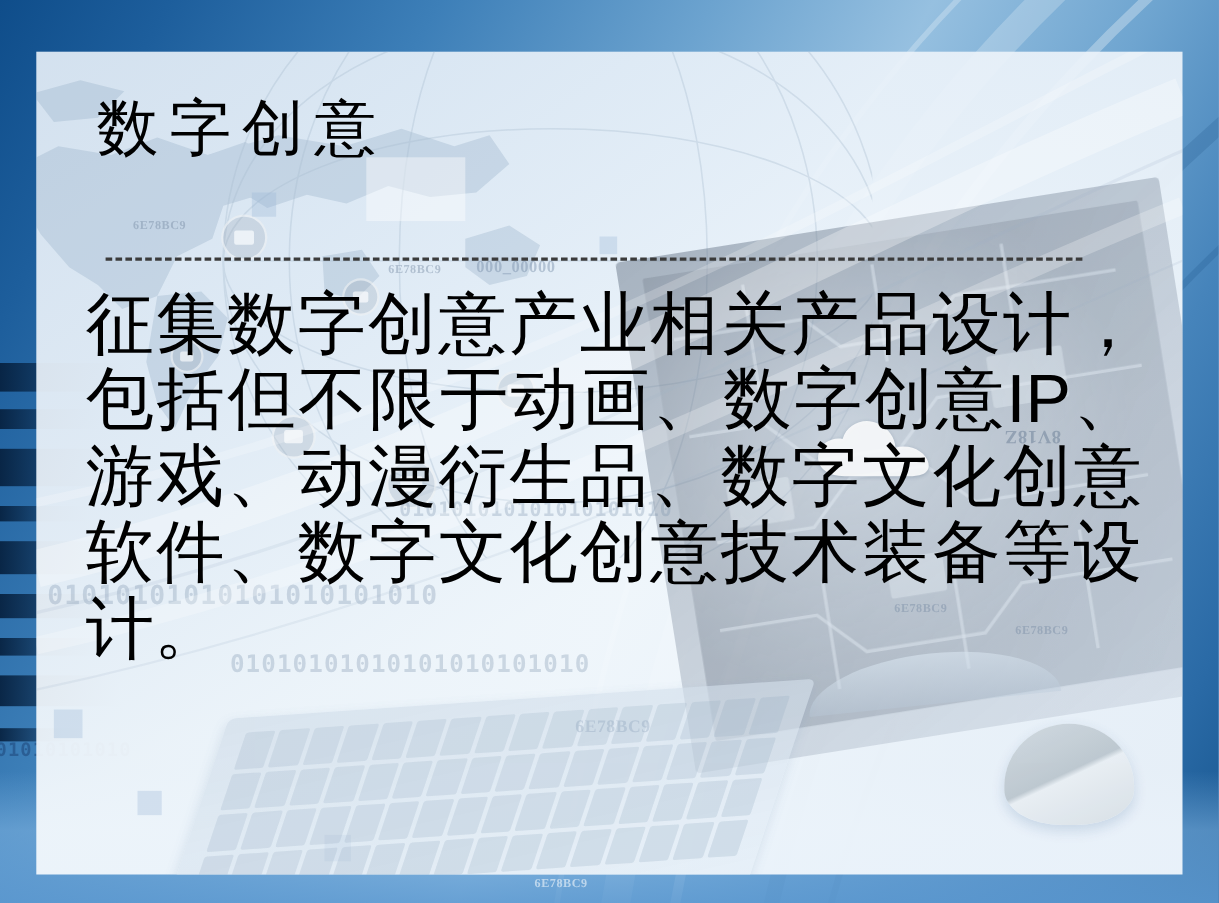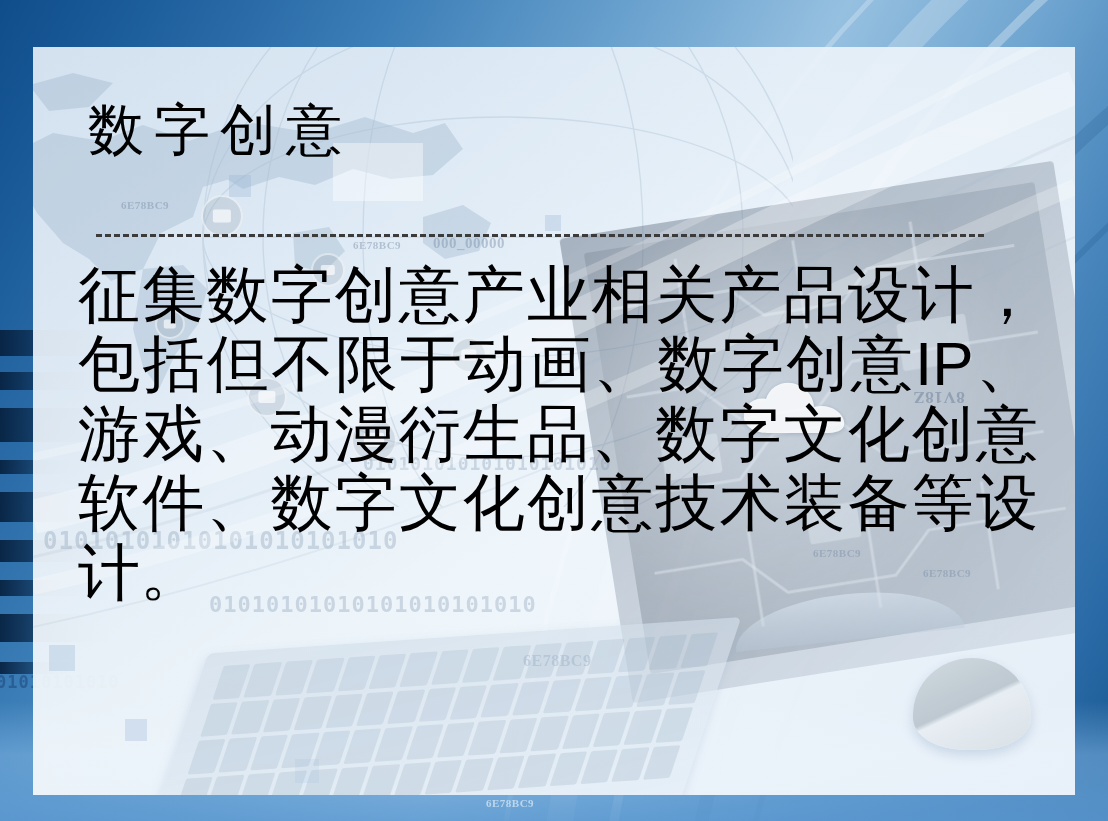--- a/index.html
+++ b/index.html
@@ -210,21 +210,21 @@
   .streaks { position:absolute; inset:0; opacity:.55; }
 
   
   #content {
     position:absolute;
     left:0; top:0; right:0; bottom:0;
   }
 
   #slide-title {
     position:absolute;
-    left:88px; top:98px;
+    left:88px; top:84px;
     font-size:56px;
     line-height:1.15;
     letter-spacing:10px;
     color:#000;
     white-space:nowrap;
     text-align:center;
   }
 
   #divider {
     position:absolute;

